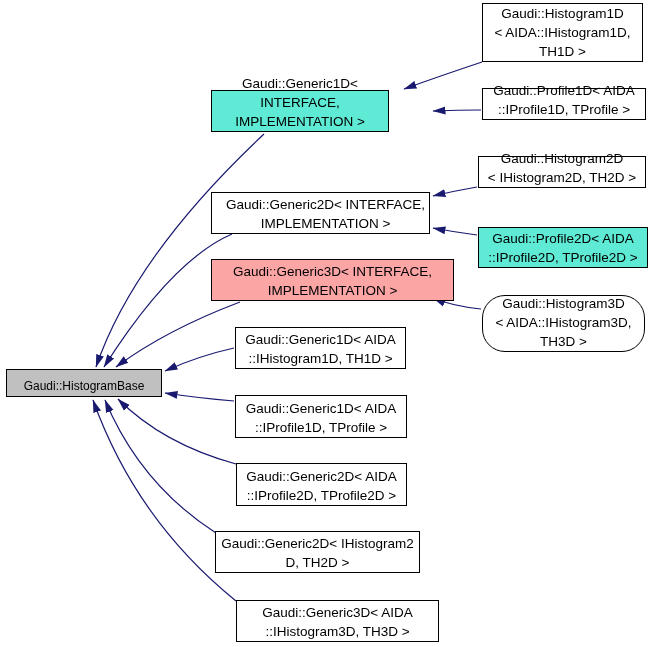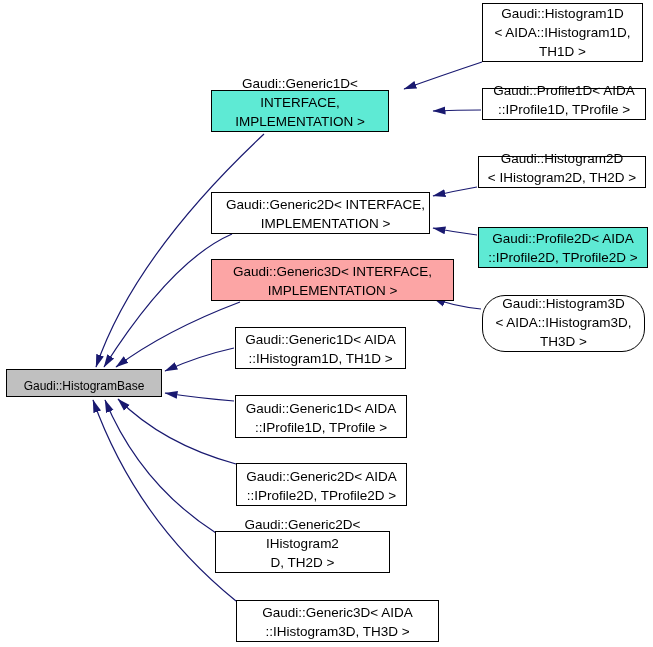--- a/index.html
+++ b/index.html
@@ -74,21 +74,21 @@
       <div class="node" style="left: 211px; top: 192px; width: 219px; height: 42px; background: rgb(255, 255, 255); border-color: rgb(0, 0, 0); padding-left: 10px;"><span>Gaudi::Generic2D&lt; INTERFACE,
 IMPLEMENTATION &gt;</span></div>
       <div class="node" style="left: 211px; top: 259px; width: 243px; height: 42px; background: #fca5a5; border-color: rgb(0, 0, 0);"><span>Gaudi::Generic3D&lt; INTERFACE,
 IMPLEMENTATION &gt;</span></div>
       <div class="node" style="left: 235px; top: 327px; width: 171px; height: 42px; background: rgb(255, 255, 255); border-color: rgb(0, 0, 0);"><span>Gaudi::Generic1D&lt; AIDA
 ::IHistogram1D, TH1D &gt;</span></div>
       <div class="node" style="left: 235px; top: 395px; width: 172px; height: 43px; background: rgb(255, 255, 255); border-color: rgb(0, 0, 0);"><span>Gaudi::Generic1D&lt; AIDA
 ::IProfile1D, TProfile &gt;</span></div>
       <div class="node" style="left: 236px; top: 463px; width: 171px; height: 43px; background: rgb(255, 255, 255); border-color: rgb(0, 0, 0);"><span>Gaudi::Generic2D&lt; AIDA
 ::IProfile2D, TProfile2D &gt;</span></div>
-      <div class="node" style="left: 215px; top: 531px; width: 175px; height: 42px; background: rgb(255, 255, 255); border-color: rgb(0, 0, 0);"><span>Gaudi::Generic2D&lt; IHistogram2
+      <div class="node" style="left: 215px; top: 531px; width: 205px; height: 42px; background: rgb(255, 255, 255); border-color: rgb(0, 0, 0);"><span>Gaudi::Generic2D&lt; IHistogram2
 D, TH2D &gt;</span></div>
       <div class="node" style="left: 236px; top: 600px; width: 203px; height: 42px; background: rgb(255, 255, 255); border-color: rgb(0, 0, 0);"><span>Gaudi::Generic3D&lt; AIDA
 ::IHistogram3D, TH3D &gt;</span></div>
       <div class="node" style="left: 482px; top: 3px; width: 161px; height: 59px; background: rgb(255, 255, 255); border-color: rgb(0, 0, 0);"><span>Gaudi::Histogram1D
 &lt; AIDA::IHistogram1D,
 TH1D &gt;</span></div>
       <div class="node" style="left: 482px; top: 88px; width: 164px; height: 32px; background: rgb(255, 255, 255); border-color: rgb(0, 0, 0);"><span>Gaudi::Profile1D&lt; AIDA
 ::IProfile1D, TProfile &gt;</span></div>
       <div class="node" style="left: 478px; top: 156px; width: 168px; height: 32px; background: rgb(255, 255, 255); border-color: rgb(0, 0, 0);"><span>Gaudi::Histogram2D
 &lt; IHistogram2D, TH2D &gt;</span></div>

